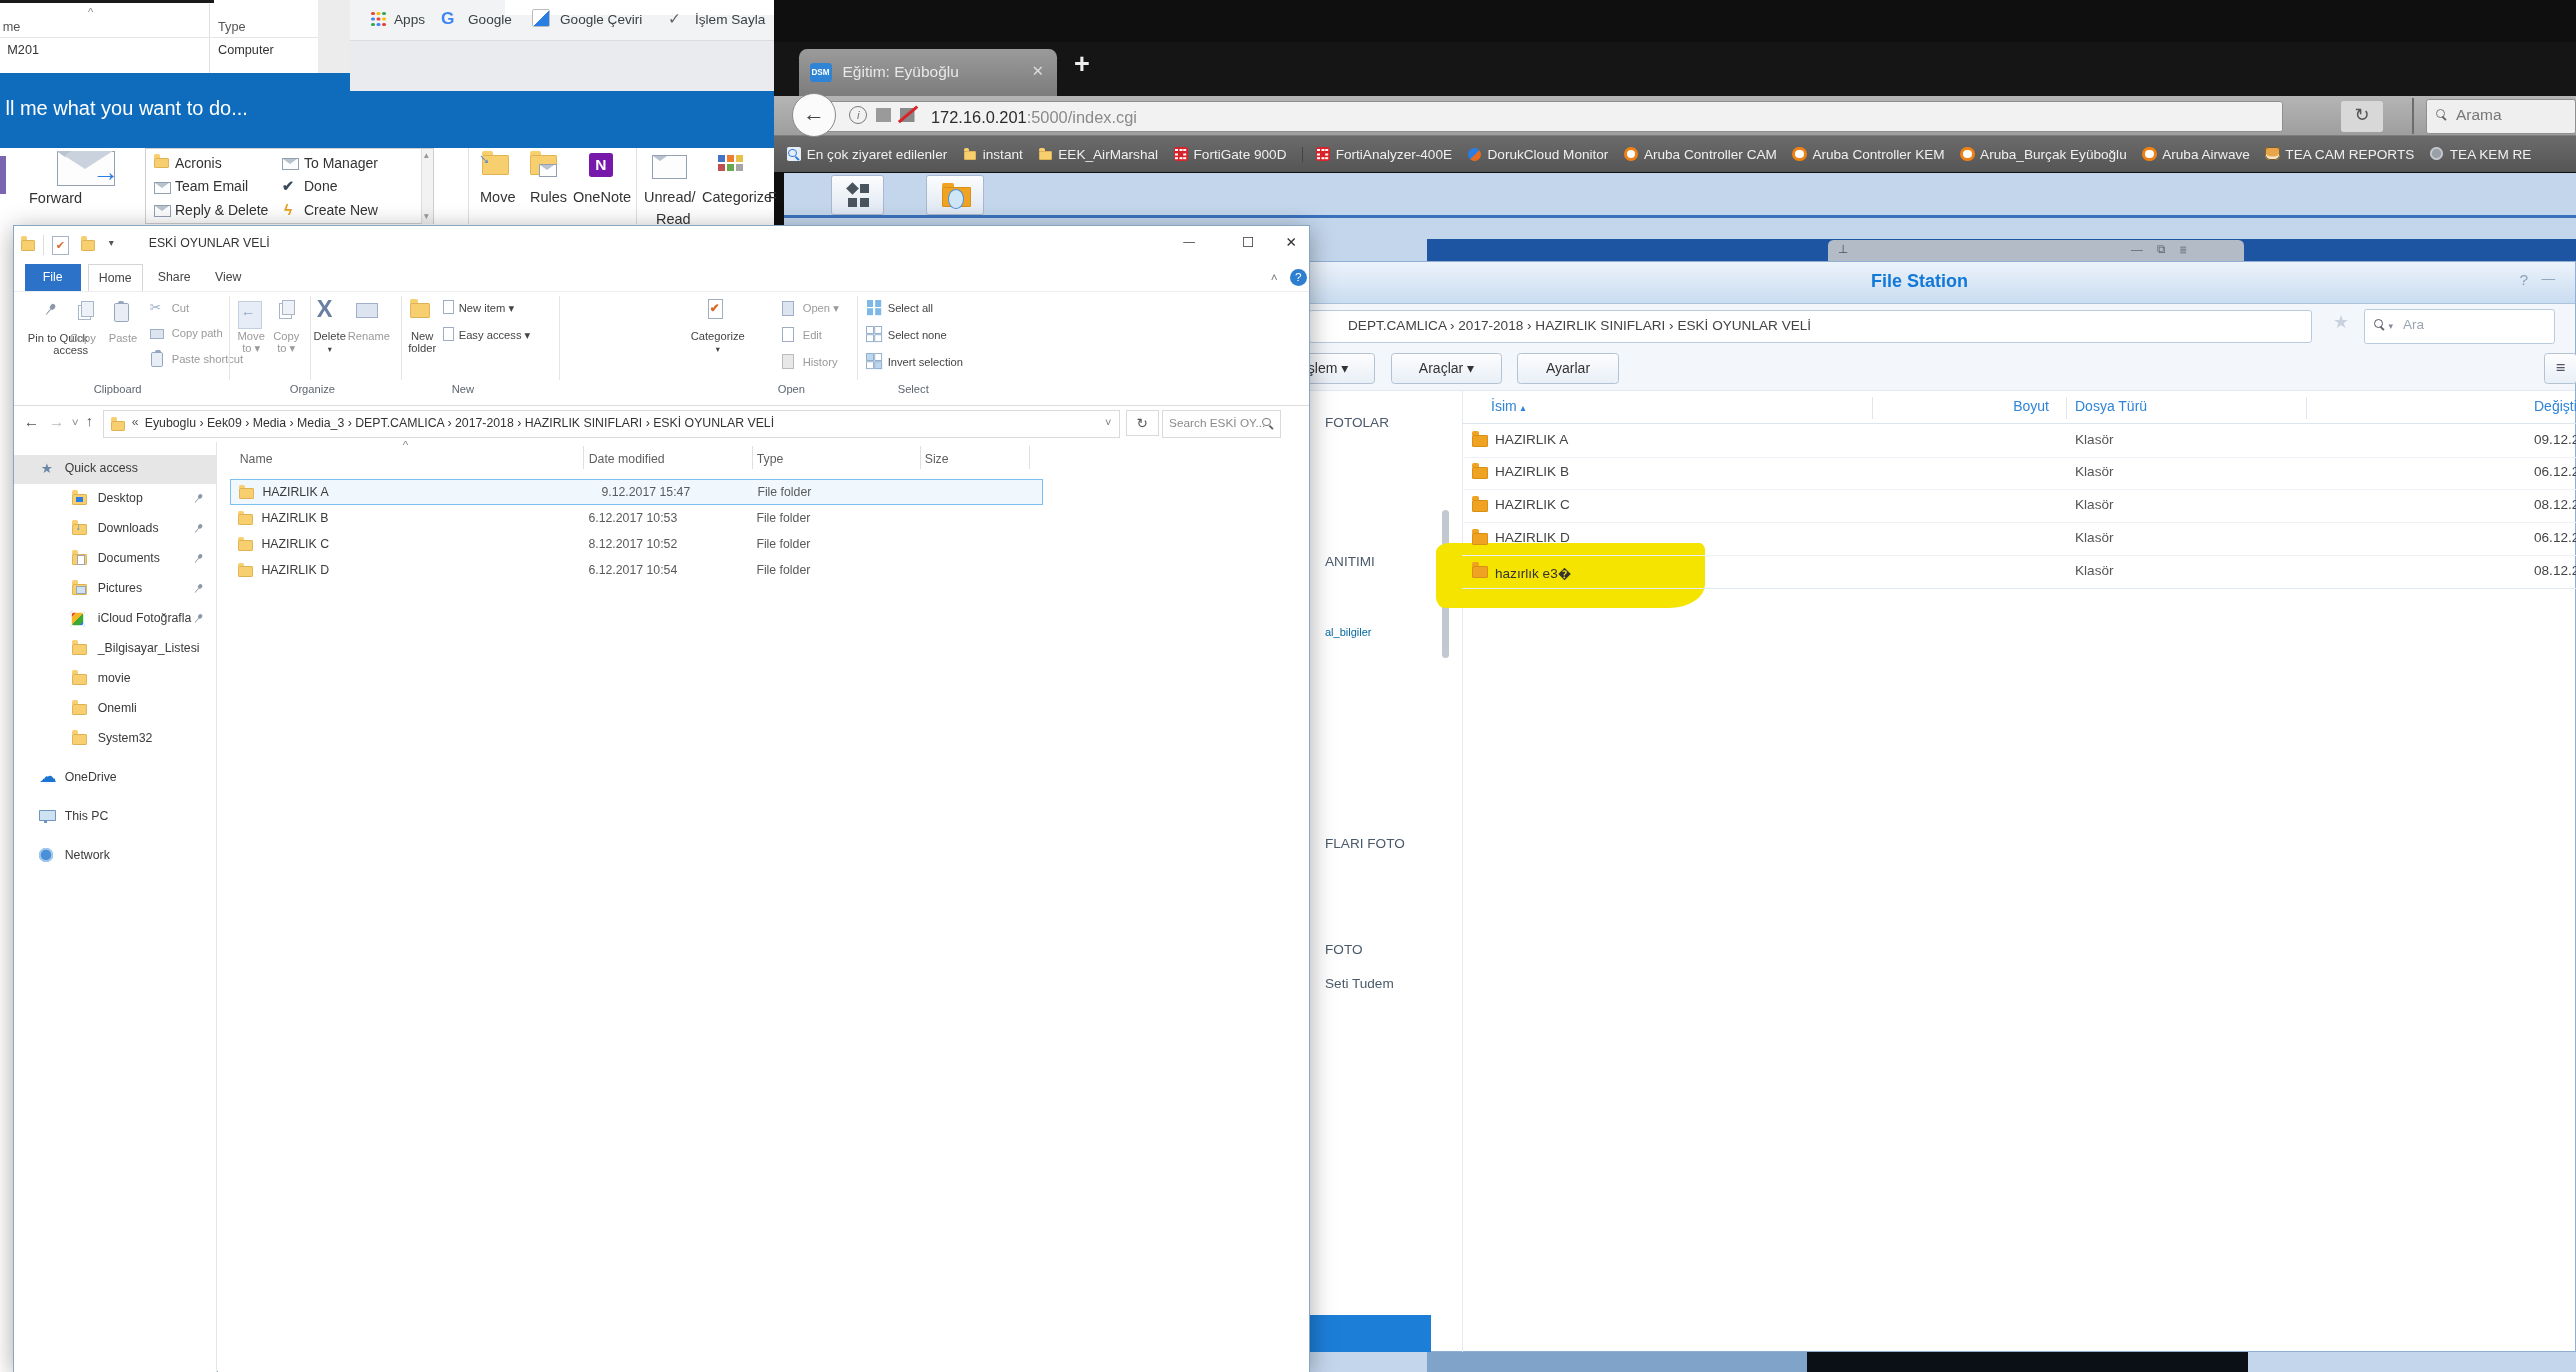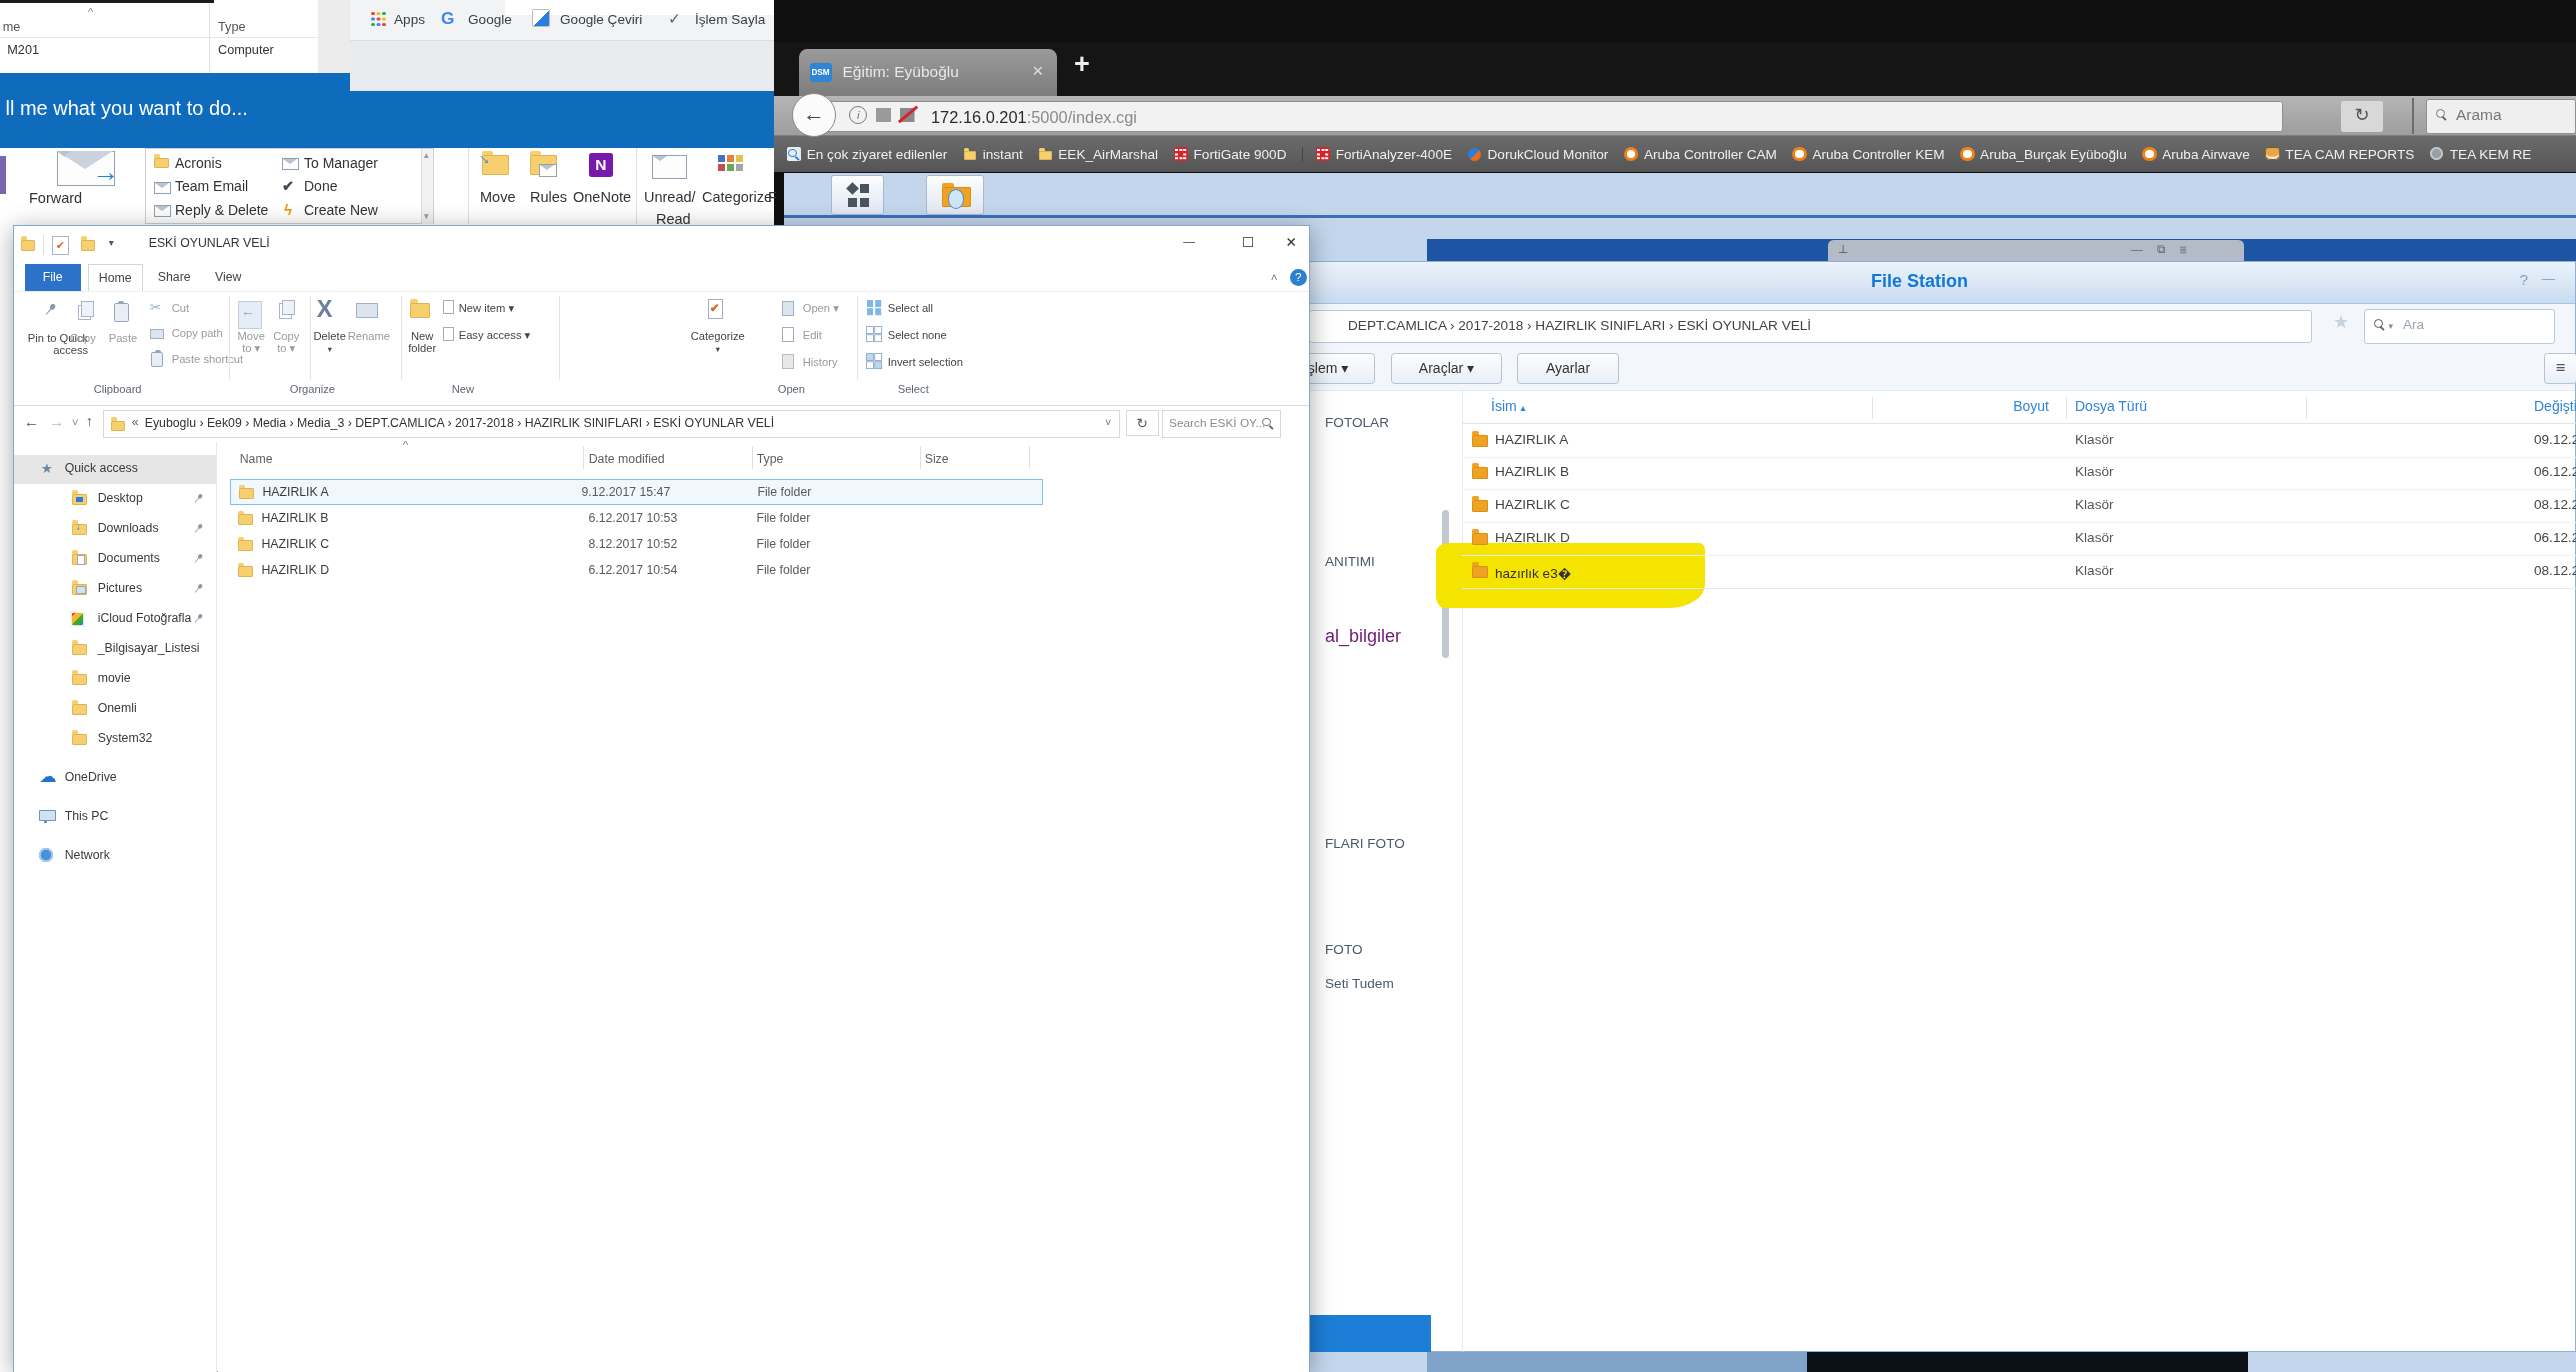--- a/index.html
+++ b/index.html
@@ -194,21 +194,21 @@
 
         <div class="c" style="left:0;top:85px;width:100%;height:44px;background:#f3f7fb;border-bottom:0.9px solid #e2e9f1;box-sizing:border-box">
           <span class="btnfs" style="left:13.6px;top:6.4px;width:95px;height:29px;line-height:29px">İşlem ▾</span>
           <span class="btnfs" style="left:127px;top:6.4px;width:109px;height:29px;line-height:29px">Araçlar ▾</span>
           <span class="btnfs" style="left:253px;top:6.4px;width:100px;height:29px;line-height:29px">Ayarlar</span>
           <span class="btnfs" style="left:1280px;top:6.4px;width:31px;height:29px;line-height:27px;font-size:16.4px;color:#556">≡</span>
         </div>
 
         <span class="t" style="left:61px;top:153px;font-size:13.6px;color:#4a5a6a">FOTOLAR</span>
         <span class="t" style="left:61px;top:292px;font-size:13.6px;color:#4a5a6a">ANITIMI</span>
-        <span class="t" style="left:61px;top:364px;font-size:18px;color:#701a75">al_bilgiler</span>
+        <span class="t" style="left:61px;top:364px;font-size:11px;color:#0369a1">al_bilgiler</span>
         <span class="t" style="left:61px;top:574px;font-size:13.6px;color:#4a5a6a">FLARI FOTO</span>
         <span class="t" style="left:61px;top:680px;font-size:13.6px;color:#4a5a6a">FOTO</span>
         <span class="t" style="left:61px;top:714px;font-size:13.6px;color:#4a5a6a">Seti Tudem</span>
         <span class="c" style="left:178px;top:248px;width:7.3px;height:148px;background:#c2c8cf;border-radius:3.6px"></span>
         <span class="c" style="left:198px;top:129px;width:0.9px;height:962px;background:#e4eaf1"></span>
 
         <div class="c" style="left:198px;top:129px;width:1183px;height:33px;border-bottom:0.9px solid #dfe5ec;box-sizing:border-box">
           <span class="t" style="left:29px;top:7.3px;color:#2e84d8;font-size:14px"><span>İsim</span> <span style="font-size:10px">▴</span></span>
           <span class="t" style="left:509px;top:7.3px;width:78px;text-align:right;color:#2e84d8;font-size:14px">Boyut</span>
           <span class="t" style="left:613px;top:7.3px;color:#2e84d8;font-size:14px">Dosya Türü</span>
@@ -507,21 +507,21 @@
       <span class="t" style="left:539px;top:10px;font-size:12.3px;color:#5f5f5f">Type</span>
       <span class="t" style="left:707px;top:10px;font-size:12.3px;color:#5f5f5f">Size</span>
       <span class="c" style="left:365px;top:3.6px;width:0.9px;height:23.6px;background:#e0e0e0"></span>
       <span class="c" style="left:534px;top:3.6px;width:0.9px;height:23.6px;background:#e0e0e0"></span>
       <span class="c" style="left:702px;top:3.6px;width:0.9px;height:23.6px;background:#e0e0e0"></span>
       <span class="c" style="left:811px;top:3.6px;width:0.9px;height:23.6px;background:#e0e0e0"></span>
 
       <div class="c" style="left:12.7px;top:37px;width:813px;height:26px;background:#f0f8fe;border:0.9px solid #7cc0f0;box-sizing:border-box">
         <span class="fold fy" style="left:7.3px;top:8.2px;width:15.5px;height:11px"></span>
         <span class="t" style="left:31px;top:4.5px;font-size:12.3px;color:#3a3a3a">HAZIRLIK A</span>
-        <span class="t" style="left:350px;top:4.5px;font-size:12.3px;color:#5a5a5a">9.12.2017 15:47</span>
+        <span class="t" style="left:370px;top:4.5px;font-size:12.3px;color:#5a5a5a">9.12.2017 15:47</span>
         <span class="t" style="left:526px;top:4.5px;font-size:12.3px;color:#5a5a5a">File folder</span>
       </div>
       <div class="c" style="left:12.7px;top:64px;width:813px;height:26px">
         <span class="fold fy" style="left:7.3px;top:8.2px;width:15.5px;height:11px"></span>
         <span class="t" style="left:31px;top:4.5px;font-size:12.3px;color:#3a3a3a">HAZIRLIK B</span>
         <span class="t" style="left:358px;top:4.5px;font-size:12.3px;color:#5a5a5a">6.12.2017 10:53</span>
         <span class="t" style="left:526px;top:4.5px;font-size:12.3px;color:#5a5a5a">File folder</span>
       </div>
       <div class="c" style="left:12.7px;top:90px;width:813px;height:26px">
         <span class="fold fy" style="left:7.3px;top:8.2px;width:15.5px;height:11px"></span>

